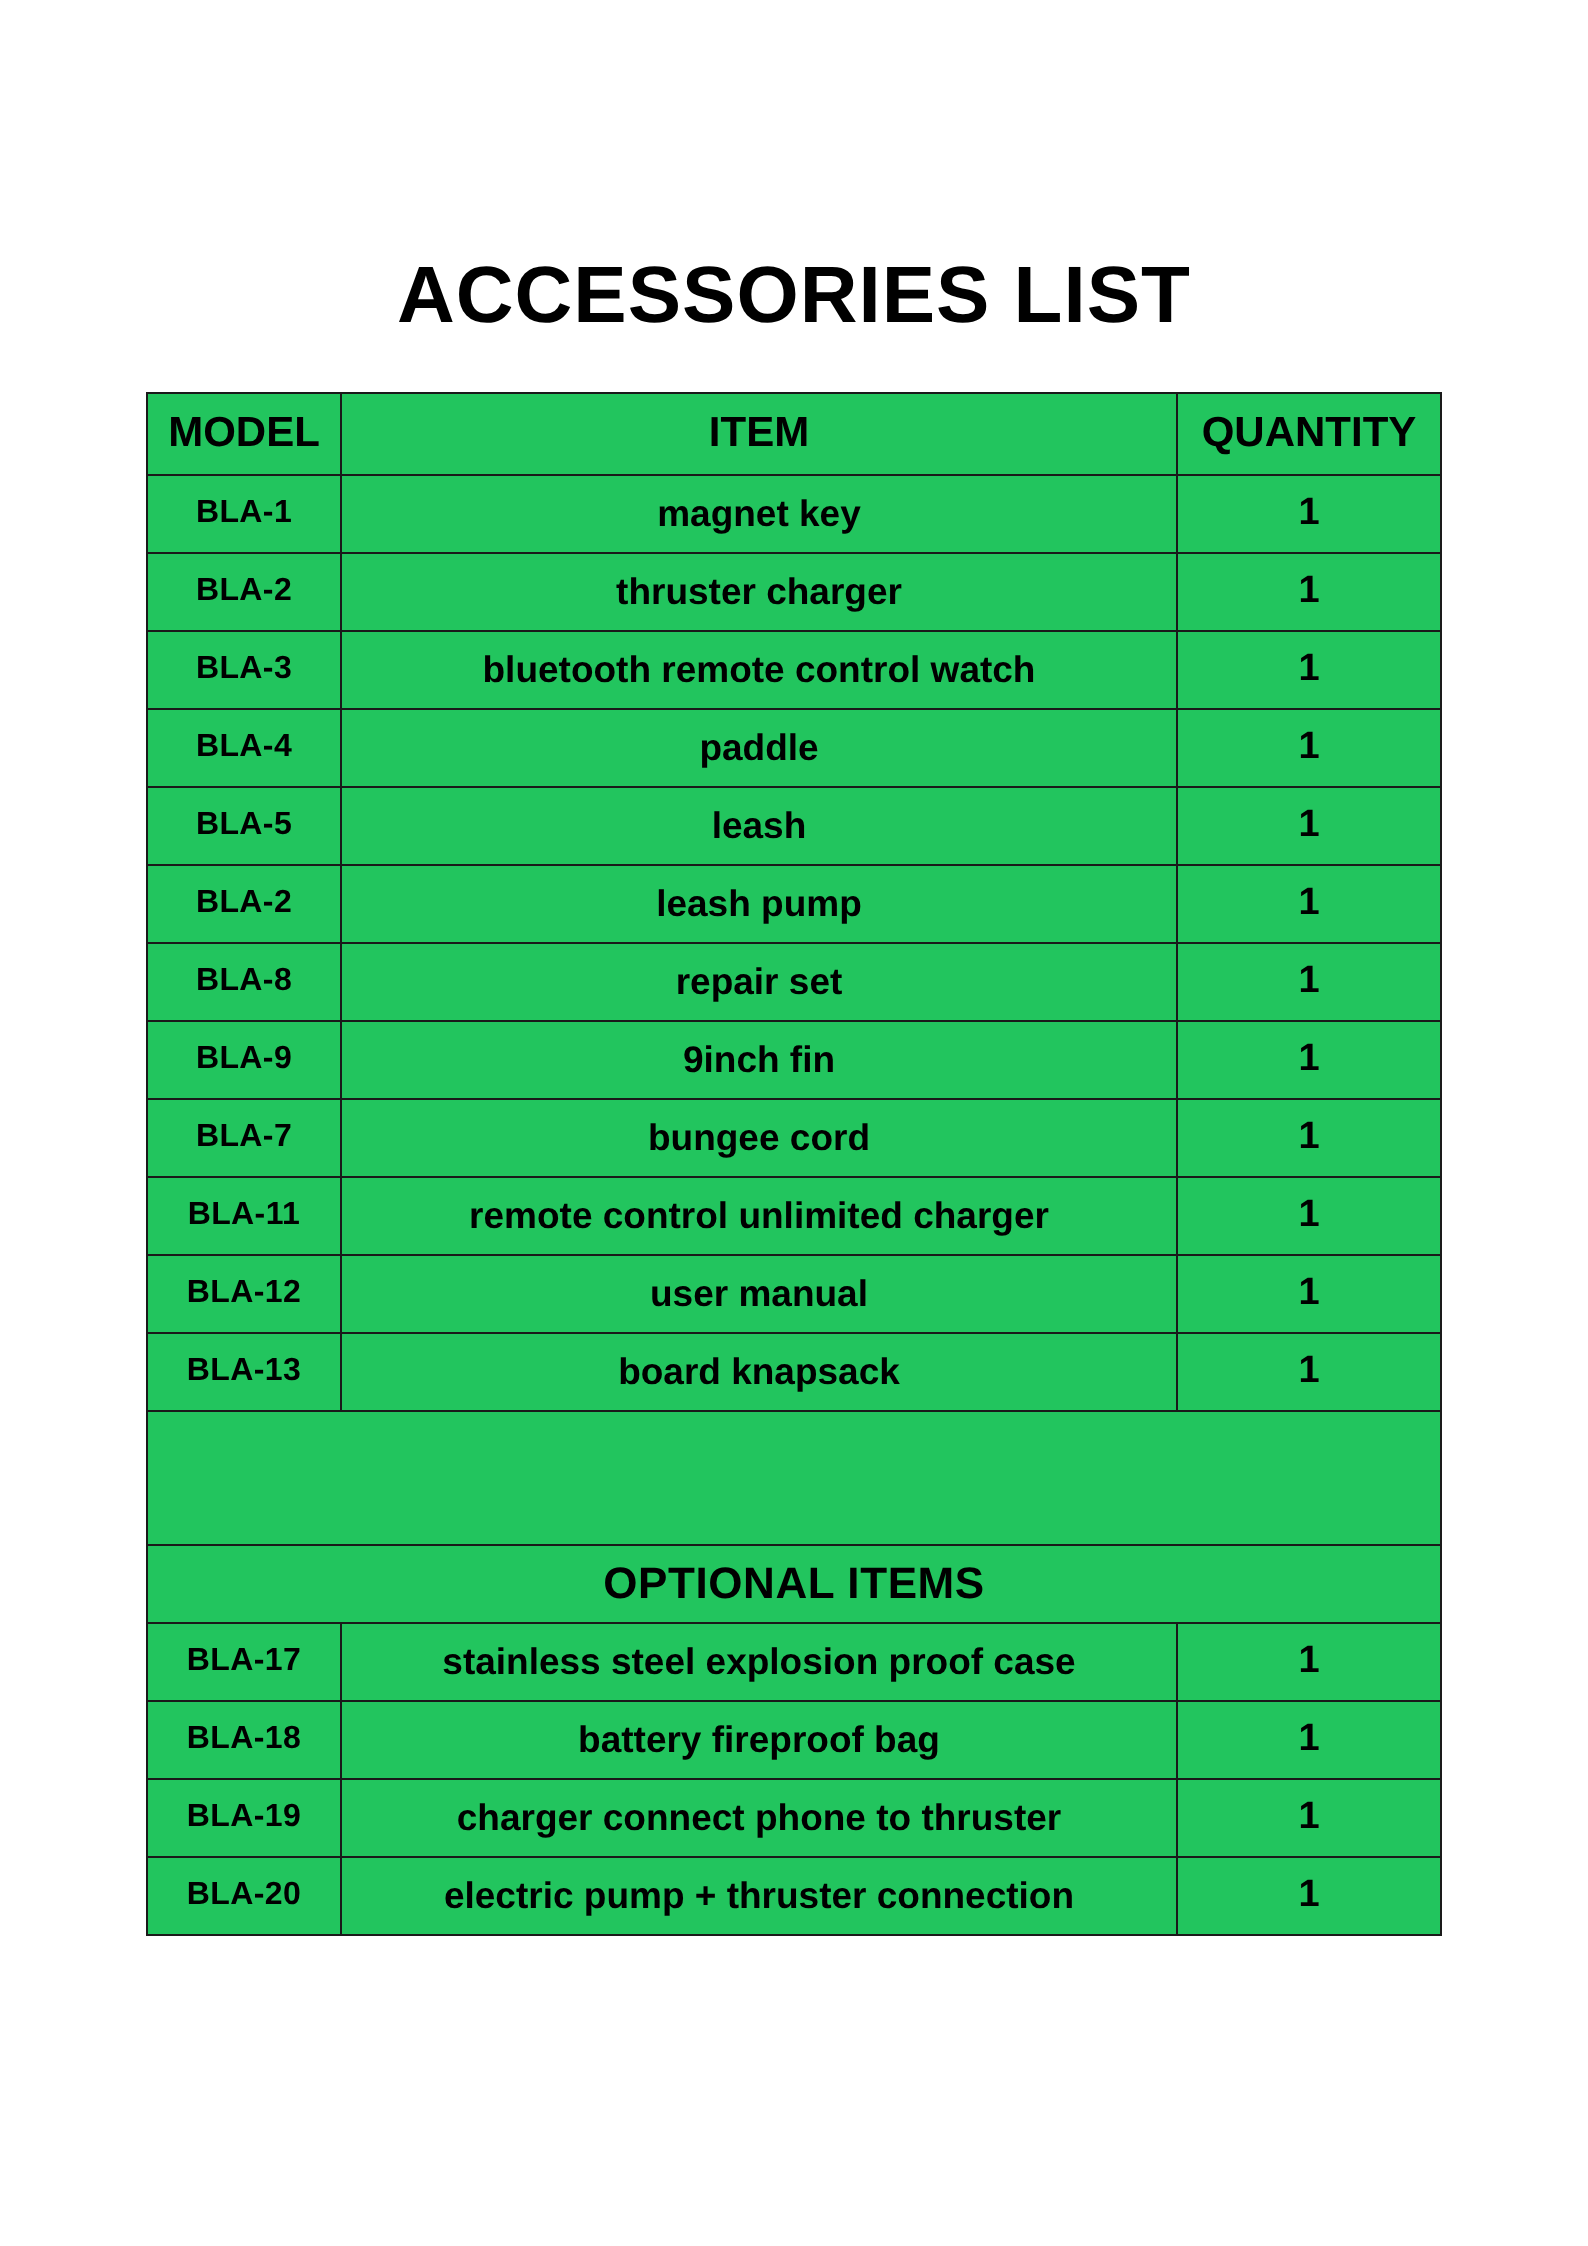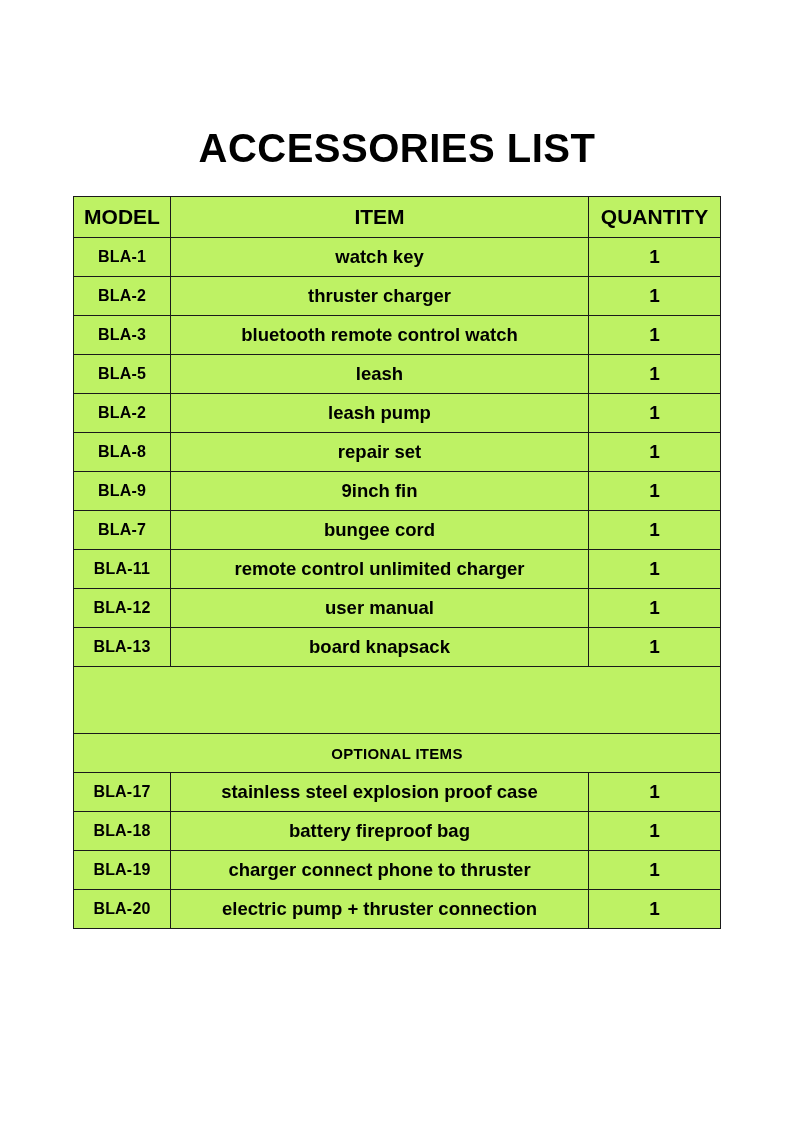--- a/index.html
+++ b/index.html
@@ -47,21 +47,21 @@
     table-layout: fixed;
   }
 
   #acc-table td,
   #acc-table th {
     border: 1px solid #1a1a1a;
     padding: 0;
     margin: 0;
     text-align: center;
     vertical-align: middle;
-    background: #bef264;
+    background: #22c55e;
   }
 
   .col-model { width: 97px; }
   .col-item  { width: 418px; }
   .col-qty   { width: 132px; }
 
   tr.head-row th {
     height: 40px;
     font-size: 21px;
     font-weight: bold;
@@ -91,21 +91,21 @@
   }
 
   tr.spacer-row td {
     height: 66px;
     border-top: 3px solid #111111;
     border-bottom: 2px solid #3a3a3a;
   }
 
   tr.section-row td {
     height: 38px;
-    font-size: 15px;
+    font-size: 22px;
     font-weight: bold;
     border-bottom: 3px solid #111111;
     letter-spacing: 0.3px;
   }
 </style>
 </head>
 <body>
 
 <div id="page">
 
@@ -120,34 +120,39 @@
     <thead>
       <tr class="head-row">
         <th>MODEL</th>
         <th>ITEM</th>
         <th>QUANTITY</th>
       </tr>
     </thead>
     <tbody id="table-body">
         <tr class="data-row">
           <td class="cell-model">BLA-1</td>
-          <td class="cell-item">watch key</td>
+          <td class="cell-item">magnet key</td>
           <td class="cell-qty">1</td>
         </tr>
         <tr class="data-row">
           <td class="cell-model">BLA-2</td>
           <td class="cell-item">thruster charger</td>
           <td class="cell-qty">1</td>
         </tr>
         <tr class="data-row">
           <td class="cell-model">BLA-3</td>
           <td class="cell-item">bluetooth remote control watch</td>
           <td class="cell-qty">1</td>
         </tr>
         <tr class="data-row">
+          <td class="cell-model">BLA-4</td>
+          <td class="cell-item">paddle</td>
+          <td class="cell-qty">1</td>
+        </tr>
+        <tr class="data-row">
           <td class="cell-model">BLA-5</td>
           <td class="cell-item">leash</td>
           <td class="cell-qty">1</td>
         </tr>
         <tr class="data-row">
           <td class="cell-model">BLA-2</td>
           <td class="cell-item">leash pump</td>
           <td class="cell-qty">1</td>
         </tr>
         <tr class="data-row">

